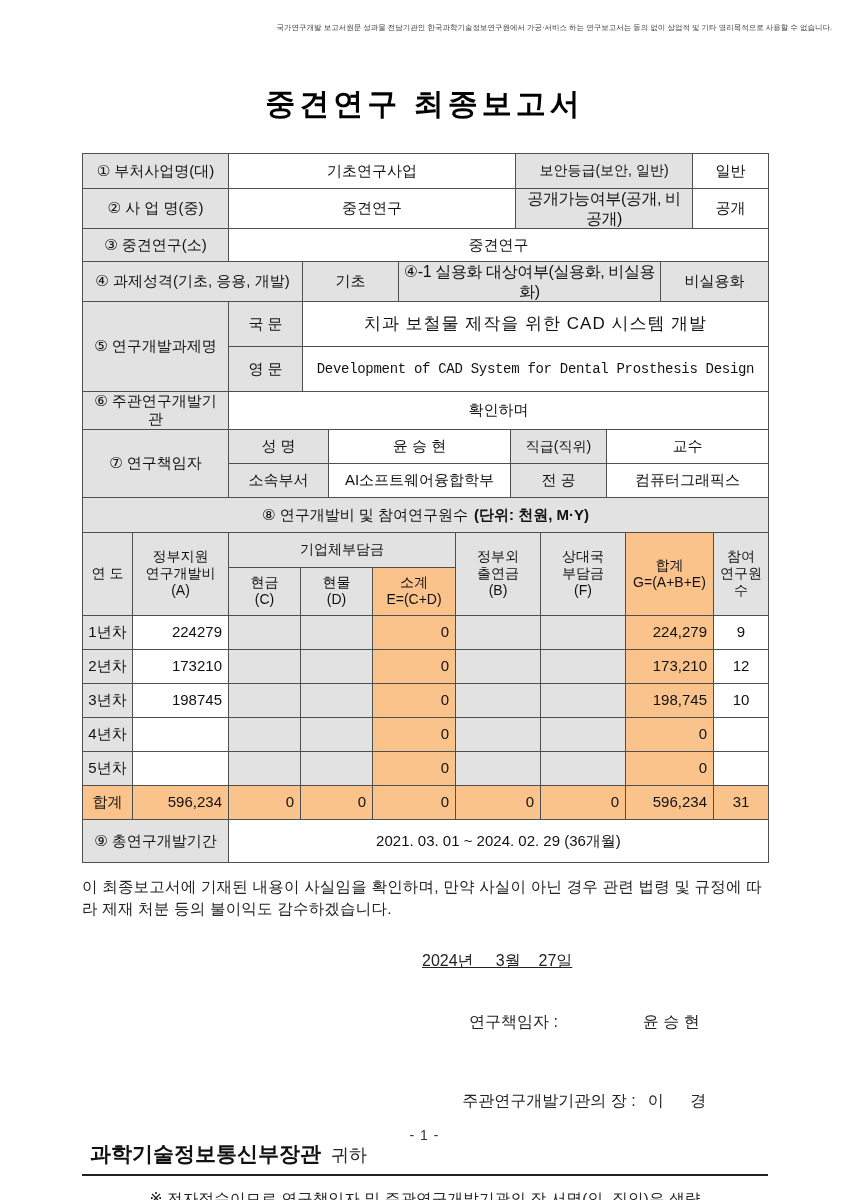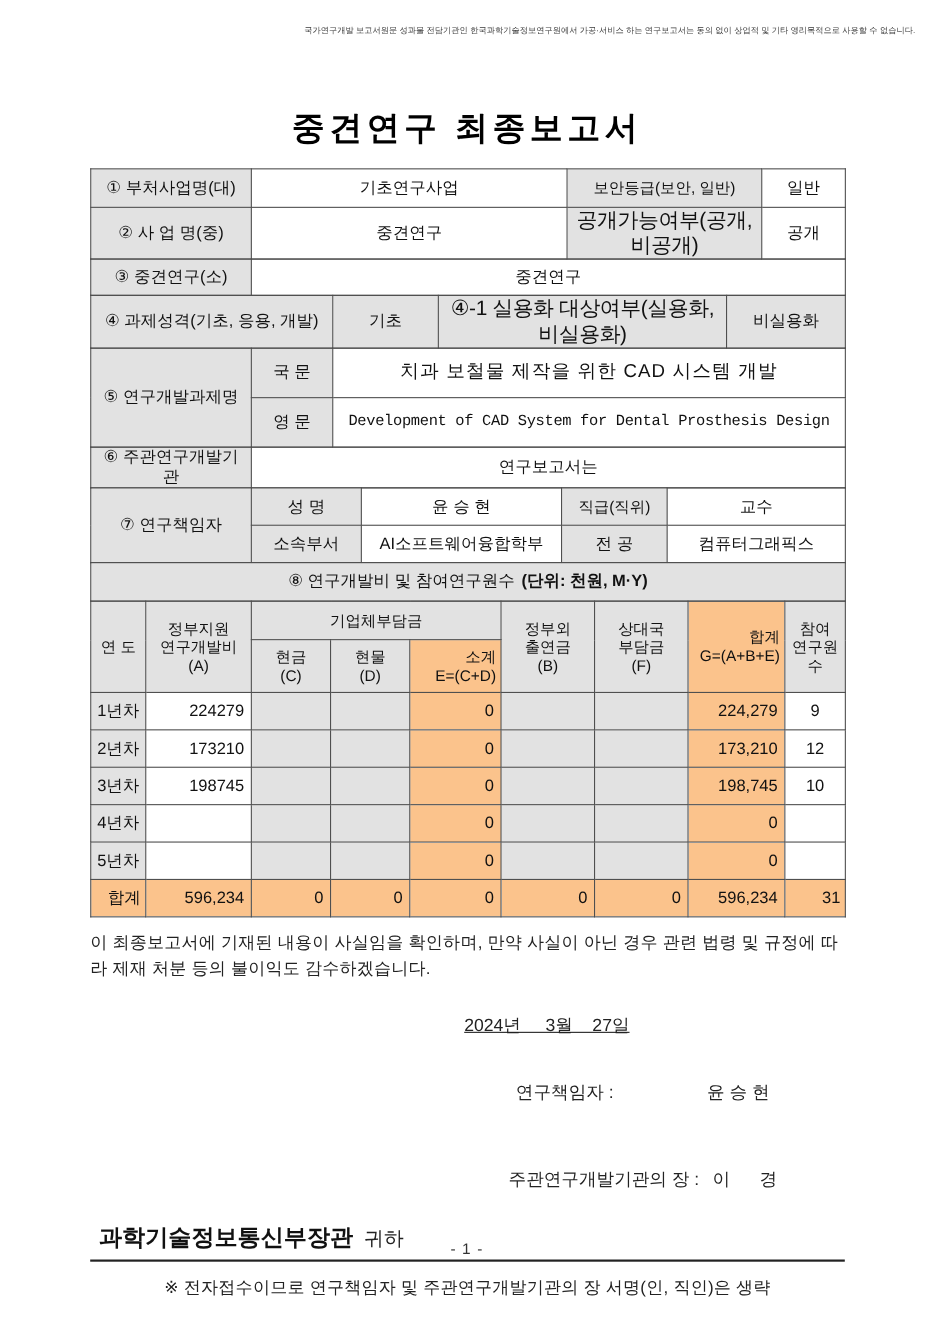--- a/index.html
+++ b/index.html
@@ -5,36 +5,36 @@
   html,body{margin:0;padding:0;}
   body{
     width:849px;height:1200px;position:relative;background:#ffffff;
     font-family:"Liberation Sans","DejaVu Sans",sans-serif;color:#1a1a1a;
   }
   .disclaimer{
     position:absolute;top:23px;right:17px;width:560px;
     font-size:7.5px;color:#3a3a3a;text-align:right;letter-spacing:0;
   }
   .doc-title{
-    position:absolute;top:96px;left:0;width:100%;text-align:center;
+    position:absolute;top:84px;left:0;width:100%;text-align:center;
     font-size:30px;font-weight:bold;letter-spacing:4px;color:#000;
   }
   .doc{position:absolute;left:82px;top:153px;width:686px;}
   table{border-collapse:collapse;table-layout:fixed;width:686px;margin-top:-1px;}
   table.first{margin-top:0;}
   td{
     border:1px solid #4f4f4f;font-size:15px;text-align:center;vertical-align:middle;
     padding:0 4px;overflow:hidden;color:#111;line-height:1.22;
   }
   .gray{background:#e2e2e2;}
-  .orange{background:#fbc38c;text-align:right;}
+  .orange{background:#fbc38c;}
   .h35{height:35px;}.h33{height:33px;}.h34{height:34px;}.h45{height:45px;}
   .h48{height:48px;}.h43{height:43px;}
   .pre{white-space:pre-line;}
-  .tight{font-size:19px;letter-spacing:-0.4px;}
+  .tight{font-size:16px;letter-spacing:-0.4px;}
   .small{font-size:14px;}
   .kor-title{font-weight:normal;font-size:17px;letter-spacing:1px;}
   .eng-title{font-family:"Liberation Mono","DejaVu Sans Mono",monospace;font-size:14px;letter-spacing:-0.3px;padding:0 2px;}
   .num{text-align:right;padding-right:6px;}
   .hdr{font-size:14px;}
   .unit-bold{font-weight:bold;margin-left:6px;}
   .declaration{margin-top:13px;font-size:15.5px;line-height:1.45;color:#222;letter-spacing:0.2px;}
   .sig-block{font-size:16px;color:#222;}
   .date-line{margin:30px 0 0 340px;white-space:pre;text-decoration:underline;}
   .sig-row{margin:22px 0 0 292px;white-space:pre;text-align:center;}
@@ -131,21 +131,21 @@
     </table>
 
   <table>
     <colgroup>
         <col style="width:146px">
         <col style="width:540px">
       </colgroup>
     <tbody>
         <tr class="h34">
       <td class="gray">⑥ 주관연구개발기관</td>
-      <td>연구보고서는</td>
+      <td>확인하며</td>
     </tr>
   </tbody>
     </table>
 
   <table>
     <colgroup>
         <col style="width:146px">
         <col style="width:100px">
         <col style="width:182px">
         <col style="width:96px">
@@ -282,20 +282,32 @@
       <td class="orange num">0</td>
       <td class="orange num">0</td>
       <td class="orange num">0</td>
       <td class="orange num">0</td>
       <td class="orange num">596,234</td>
       <td class="orange">31</td>
     </tr>
   </tbody>
     </table>
 
+  <table>
+    <colgroup>
+        <col style="width:146px">
+        <col style="width:540px">
+      </colgroup>
+    <tbody>
+        <tr class="h43">
+      <td class="gray">⑨ 총연구개발기간</td>
+      <td>2021. 03. 01 ~ 2024. 02. 29 (36개월)</td>
+    </tr>
+  </tbody>
+    </table>
 
   <div class="declaration">이 최종보고서에 기재된 내용이 사실임을 확인하며, 만약 사실이 아닌 경우 관련 법령 및 규정에 따라 제재 처분 등의 불이익도 감수하겠습니다.</div>
 
   <div class="sig-block">
     <div class="date-line">2024년     3월    27일</div>
     <div class="sig-row">
       <span>연구책임자 :</span><span class="sig-name-lg">윤 승 현</span>
     </div>
     <div class="sig-row">
       <span>주관연구개발기관의 장 :</span><span class="sig-name-sm">이      경</span>

